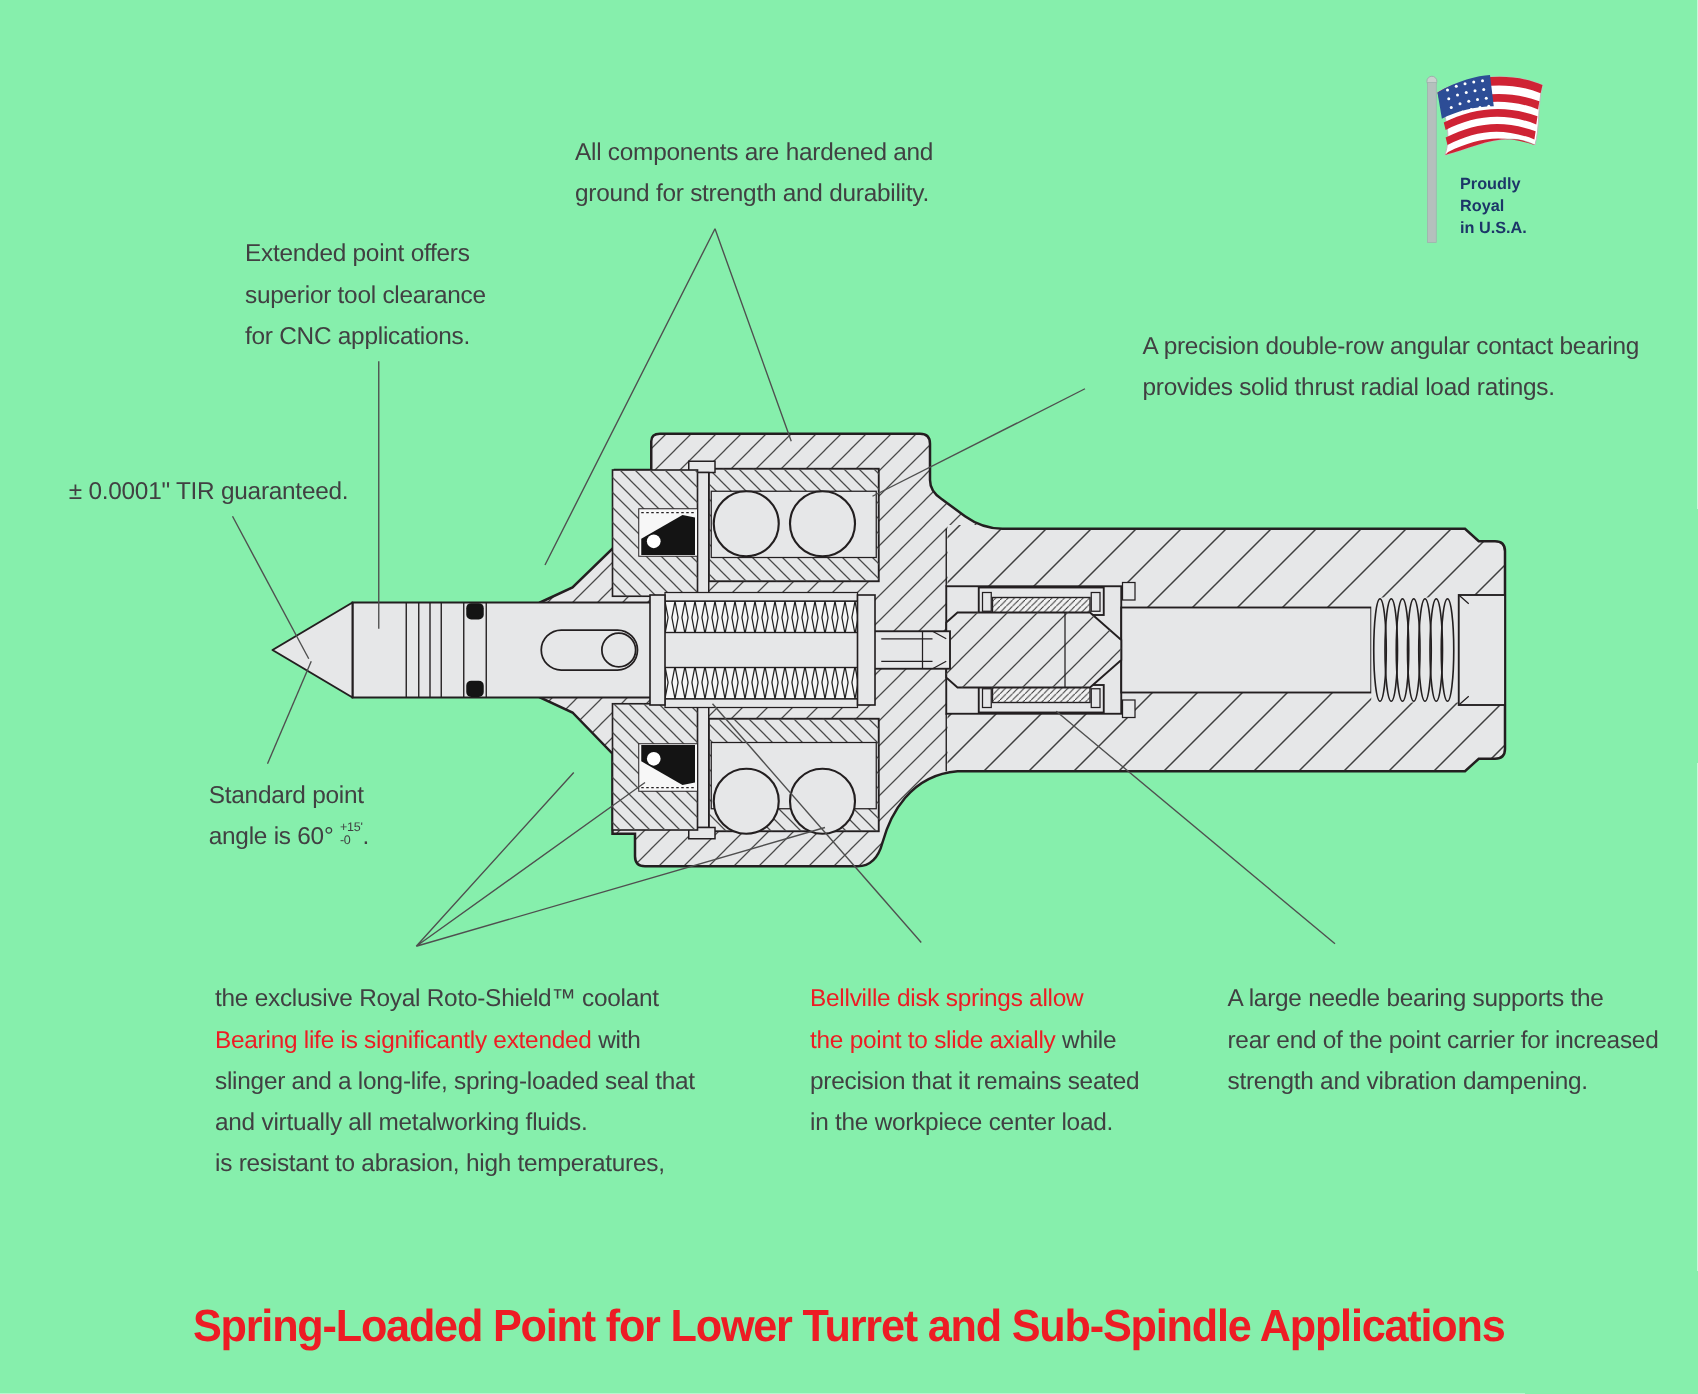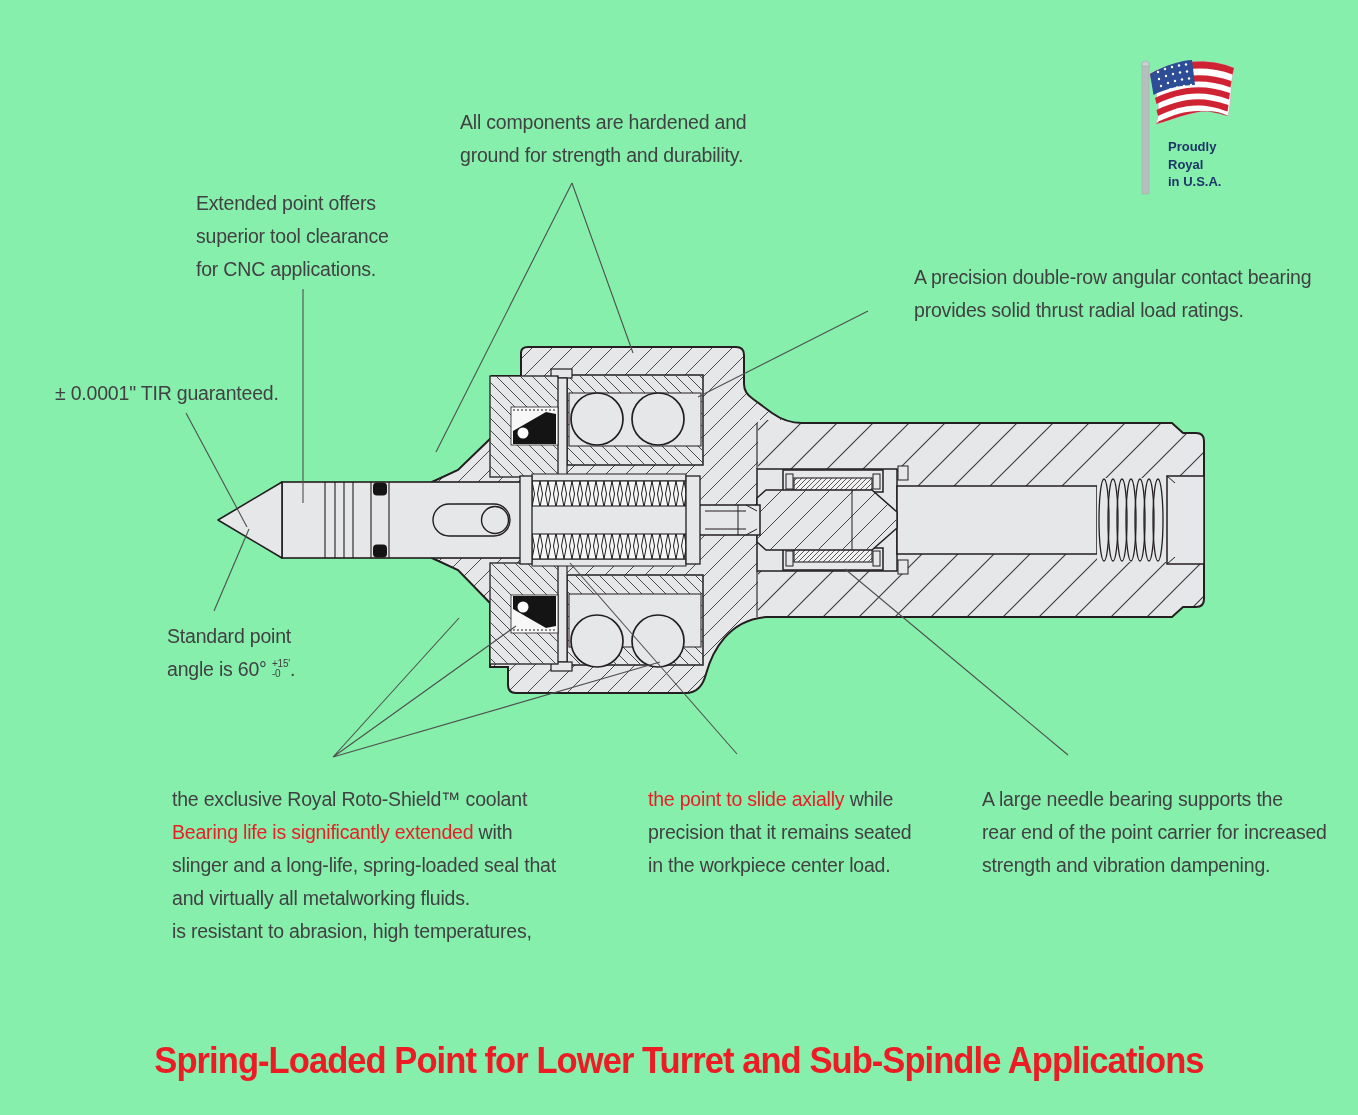--- a/index.html
+++ b/index.html
@@ -243,20 +243,21 @@
 
 <div class="txt" style="left:172px;top:783px;">
   <div>the exclusive Royal Roto-Shield™ coolant</div>
   <div><span class="red">Bearing life is significantly extended</span><span> with</span></div>
   <div>slinger and a long-life, spring-loaded seal that</div>
   <div>and virtually all metalworking fluids.</div>
   <div>is resistant to abrasion, high temperatures,</div>
 </div>
 
 <div class="txt" style="left:648px;top:783px;">
+  <div class="red">Bellville disk springs allow</div>
   <div><span class="red">the point to slide axially</span><span> while</span></div>
   <div>precision that it remains seated</div>
   <div>in the workpiece center load.</div>
 </div>
 
 <div class="txt" style="left:982px;top:783px;">
   <div>A large needle bearing supports the</div>
   <div>rear end of the point carrier for increased</div>
   <div>strength and vibration dampening.</div>
 </div>

